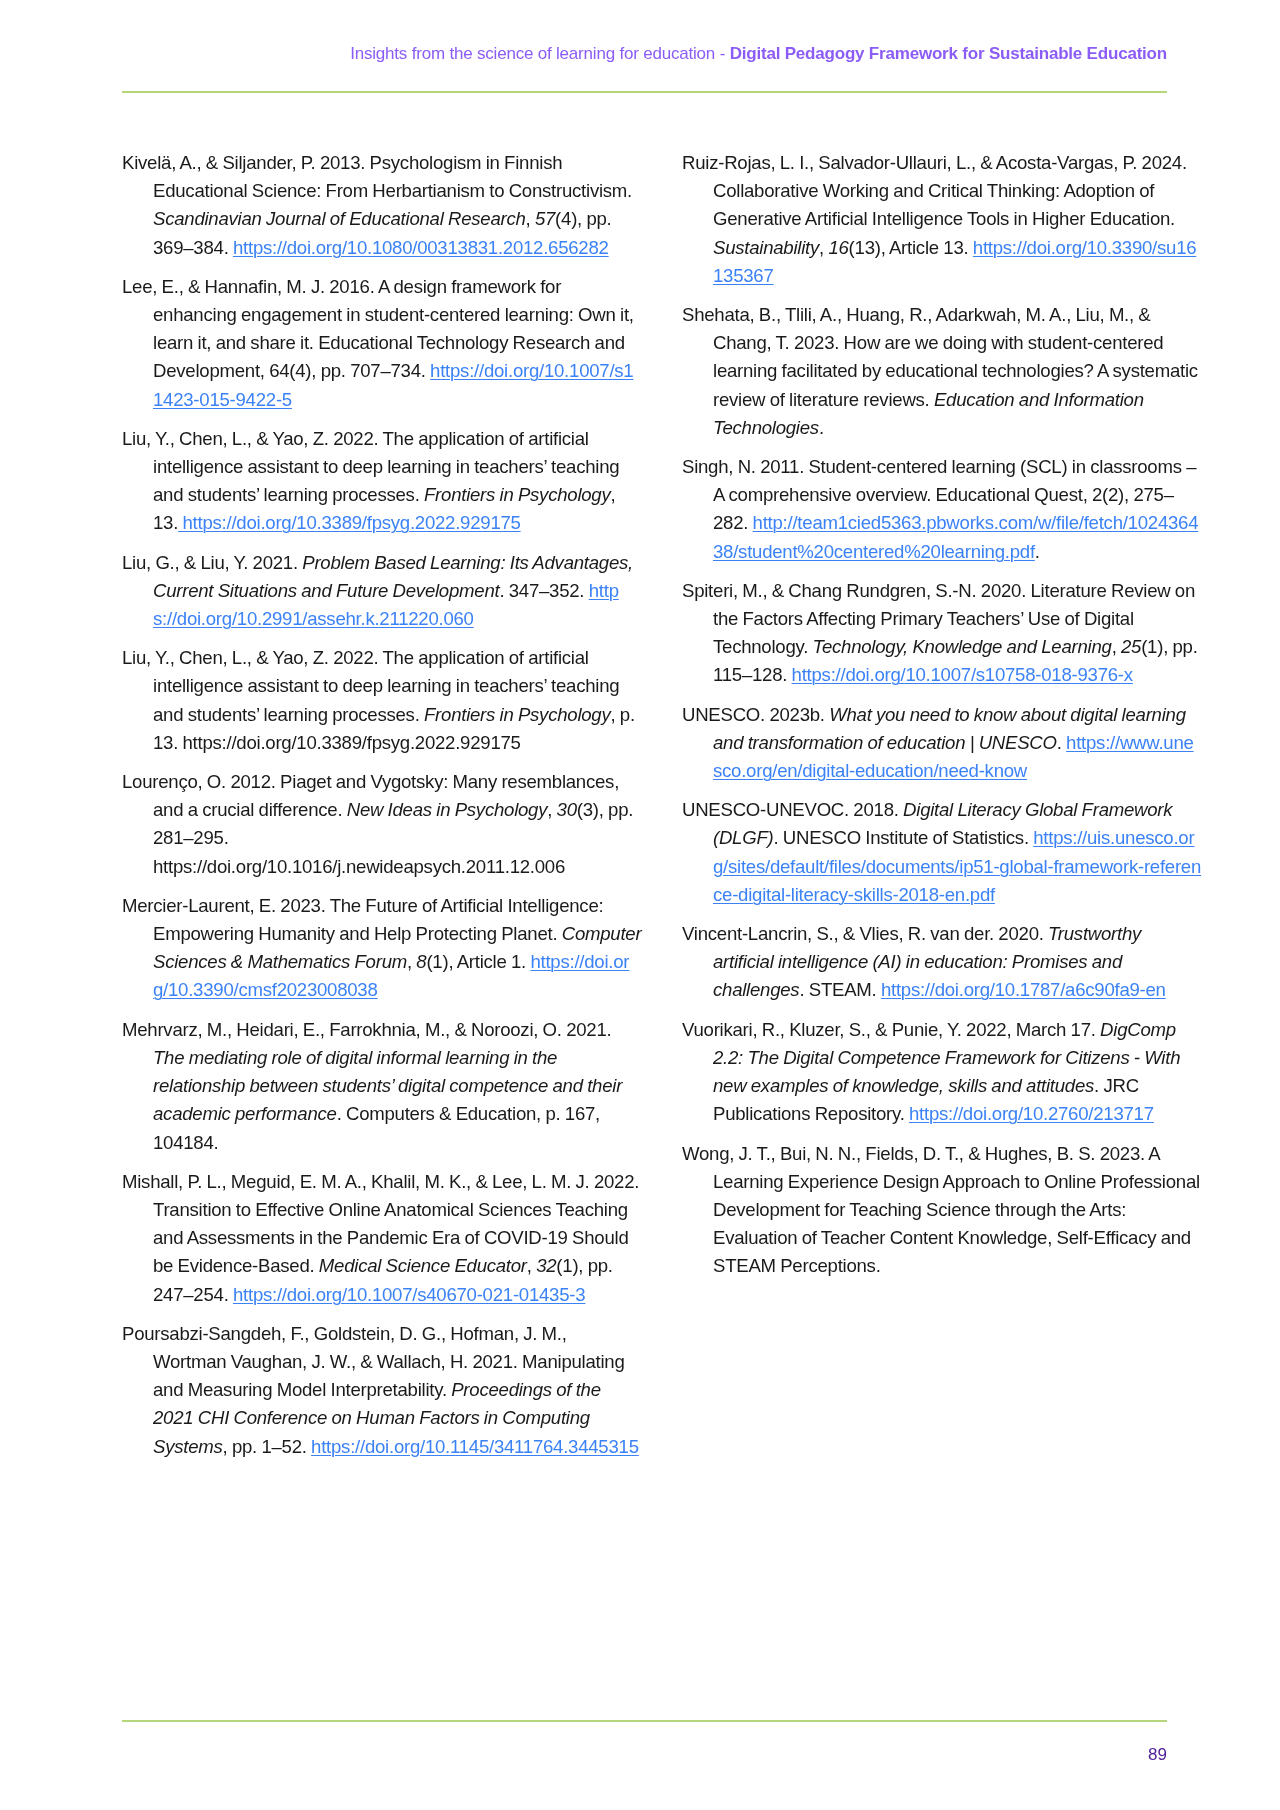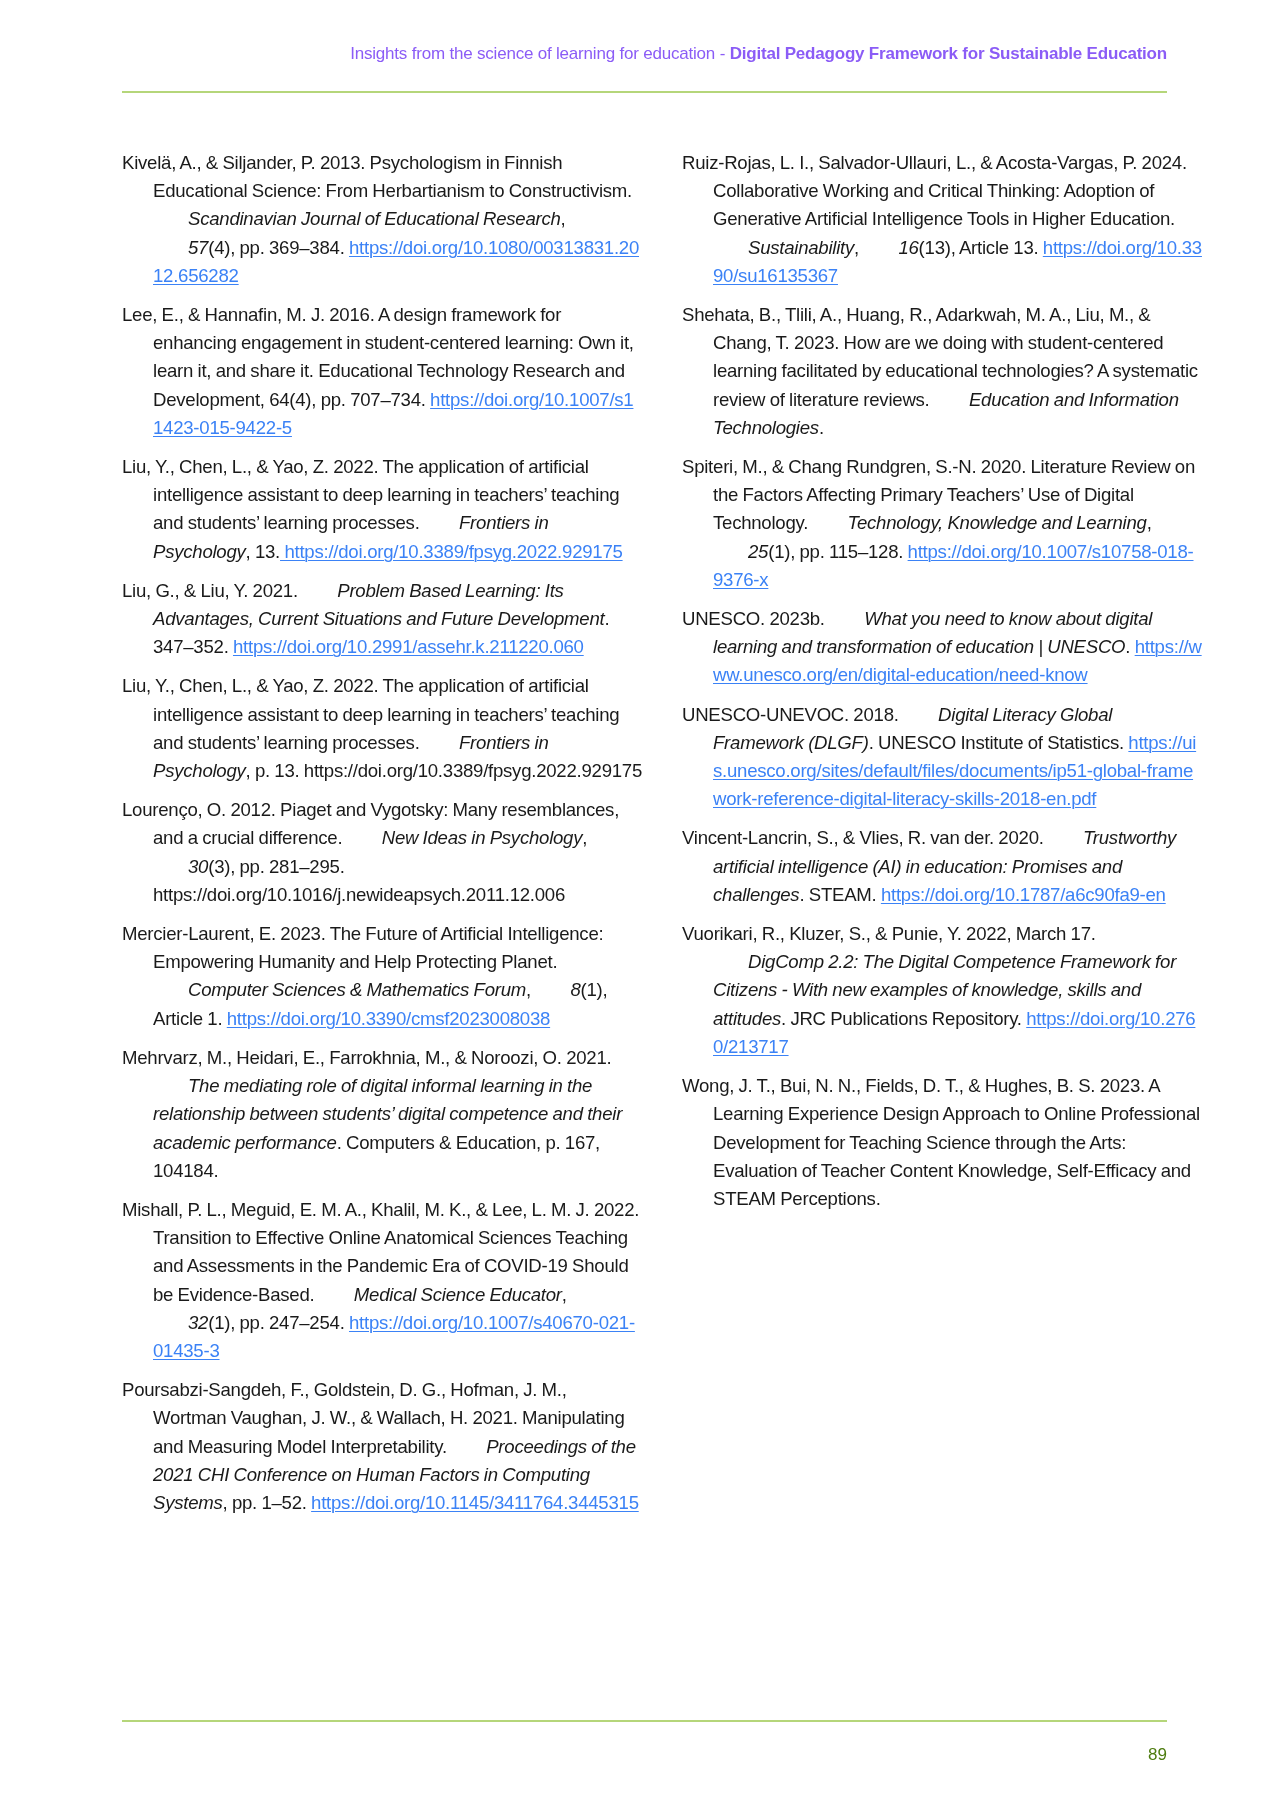--- a/index.html
+++ b/index.html
@@ -4,27 +4,27 @@
   <style>
     html, body { margin: 0; padding: 0; background: #ffffff; }
     body { width: 1280px; height: 1810px; position: relative; overflow: hidden;
       font-family: "Liberation Sans", "DejaVu Sans", sans-serif; color: #1a1a1a; }
     .header { position: absolute; left: 122px; right: 113px; top: 44px; text-align: right;
       font-size: 17px; color: #8b5cf6; letter-spacing: -0.2px; }
     .header .bold { font-weight: bold; }
     .rule { position: absolute; left: 122px; width: 1045px; height: 2px; background: #b5d67a; }
     .rule.top { top: 91px; }
     .rule.bottom { top: 1720px; }
-    .page-number { position: absolute; right: 113px; top: 1745px; font-size: 17px; color: #4d7c0f; }
+    .page-number { position: absolute; right: 113px; top: 1745px; font-size: 17px; color: #4c1d95; }
     .col { position: absolute; top: 149px; width: 520px; }
     .col.left { left: 122px; }
     .col.right { left: 682px; width: 520px; }
     .ref { font-size: 18.6px; line-height: 28.2px; padding-left: 31px; text-indent: -31px;
       margin: 0 0 11px 0; letter-spacing: -0.25px; word-spacing: -0.5px; }
-    .ref .it { font-style: italic; margin-left: 35px; }
+    .ref .it { font-style: italic; }
     .ref a { color: #3b82f6; text-decoration: underline; text-decoration-thickness: 1px;
       text-underline-offset: 2px; word-break: break-all; }
   </style>
 </head>
 <body>
 
 <div class="header">
   <span>Insights from the science of learning for education - </span><span class="bold">Digital Pedagogy Framework for Sustainable Education</span>
 </div>
 <div class="rule top"></div>
@@ -37,20 +37,21 @@
     <p class="ref"><span>Liu, Y., Chen, L., &amp; Yao, Z. 2022. The application of artificial intelligence assistant to deep learning in teachers’ teaching and students’ learning processes. </span><span class="it">Frontiers in Psychology</span><span>, p. 13. https://doi.org/10.3389/fpsyg.2022.929175</span></p>
     <p class="ref"><span>Lourenço, O. 2012. Piaget and Vygotsky: Many resemblances, and a crucial difference. </span><span class="it">New Ideas in Psychology</span><span>, </span><span class="it">30</span><span>(3), pp. 281–295. https://doi.org/10.1016/j.newideapsych.2011.12.006</span></p>
     <p class="ref"><span>Mercier-Laurent, E. 2023. The Future of Artificial Intelligence: Empowering Humanity and Help Protecting Planet. </span><span class="it">Computer Sciences &amp; Mathematics Forum</span><span>, </span><span class="it">8</span><span>(1), Article 1. </span><a href="#">https://doi.org/10.3390/cmsf2023008038</a></p>
     <p class="ref"><span>Mehrvarz, M., Heidari, E., Farrokhnia, M., &amp; Noroozi, O. 2021. </span><span class="it">The mediating role of digital informal learning in the relationship between students’ digital competence and their academic performance</span><span>. Computers &amp; Education, p. 167, 104184.</span></p>
     <p class="ref"><span>Mishall, P. L., Meguid, E. M. A., Khalil, M. K., &amp; Lee, L. M. J. 2022. Transition to Effective Online Anatomical Sciences Teaching and Assessments in the Pandemic Era of COVID-19 Should be Evidence-Based. </span><span class="it">Medical Science Educator</span><span>, </span><span class="it">32</span><span>(1), pp. 247–254. </span><a href="#">https://doi.org/10.1007/s40670-021-01435-3</a></p>
     <p class="ref"><span>Poursabzi-Sangdeh, F., Goldstein, D. G., Hofman, J. M., Wortman Vaughan, J. W., &amp; Wallach, H. 2021. Manipulating and Measuring Model Interpretability. </span><span class="it">Proceedings of the 2021 CHI Conference on Human Factors in Computing Systems</span><span>, pp. 1–52. </span><a href="#">https://doi.org/10.1145/3411764.3445315</a></p>
   </div>
 <div class="col right">
     <p class="ref"><span>Ruiz-Rojas, L. I., Salvador-Ullauri, L., &amp; Acosta-Vargas, P. 2024. Collaborative Working and Critical Thinking: Adoption of Generative Artificial Intelligence Tools in Higher Education. </span><span class="it">Sustainability</span><span>, </span><span class="it">16</span><span>(13), Article 13. </span><a href="#">https://doi.org/10.3390/su16135367</a></p>
     <p class="ref"><span>Shehata, B., Tlili, A., Huang, R., Adarkwah, M. A., Liu, M., &amp; Chang, T. 2023. How are we doing with student-centered learning facilitated by educational technologies? A systematic review of literature reviews. </span><span class="it">Education and Information Technologies</span><span>.</span></p>
+    <p class="ref"><span>Singh, N. 2011. Student-centered learning (SCL) in classrooms – A comprehensive overview. Educational Quest, 2(2), 275–282. </span><a href="#">http://team1cied5363.pbworks.com/w/file/fetch/102436438/student%20centered%20learning.pdf</a><span>.</span></p>
     <p class="ref"><span>Spiteri, M., &amp; Chang Rundgren, S.-N. 2020. Literature Review on the Factors Affecting Primary Teachers’ Use of Digital Technology. </span><span class="it">Technology, Knowledge and Learning</span><span>, </span><span class="it">25</span><span>(1), pp. 115–128. </span><a href="#">https://doi.org/10.1007/s10758-018-9376-x</a></p>
     <p class="ref"><span>UNESCO. 2023b. </span><span class="it">What you need to know about digital learning and transformation of education | UNESCO</span><span>. </span><a href="#">https://www.unesco.org/en/digital-education/need-know</a></p>
     <p class="ref"><span>UNESCO-UNEVOC. 2018. </span><span class="it">Digital Literacy Global Framework (DLGF)</span><span>. UNESCO Institute of Statistics. </span><a href="#">https://uis.unesco.org/sites/default/files/documents/ip51-global-framework-reference-digital-literacy-skills-2018-en.pdf</a></p>
     <p class="ref"><span>Vincent-Lancrin, S., &amp; Vlies, R. van der. 2020. </span><span class="it">Trustworthy artificial intelligence (AI) in education: Promises and challenges</span><span>. STEAM. </span><a href="#">https://doi.org/10.1787/a6c90fa9-en</a></p>
     <p class="ref"><span>Vuorikari, R., Kluzer, S., &amp; Punie, Y. 2022, March 17. </span><span class="it">DigComp 2.2: The Digital Competence Framework for Citizens - With new examples of knowledge, skills and attitudes</span><span>. JRC Publications Repository. </span><a href="#">https://doi.org/10.2760/213717</a></p>
     <p class="ref"><span>Wong, J. T., Bui, N. N., Fields, D. T., &amp; Hughes, B. S. 2023. A Learning Experience Design Approach to Online Professional Development for Teaching Science through the Arts: Evaluation of Teacher Content Knowledge, Self-Efficacy and STEAM Perceptions.</span></p>
   </div>
 
 <div class="rule bottom"></div>
 <div class="page-number">89</div>

